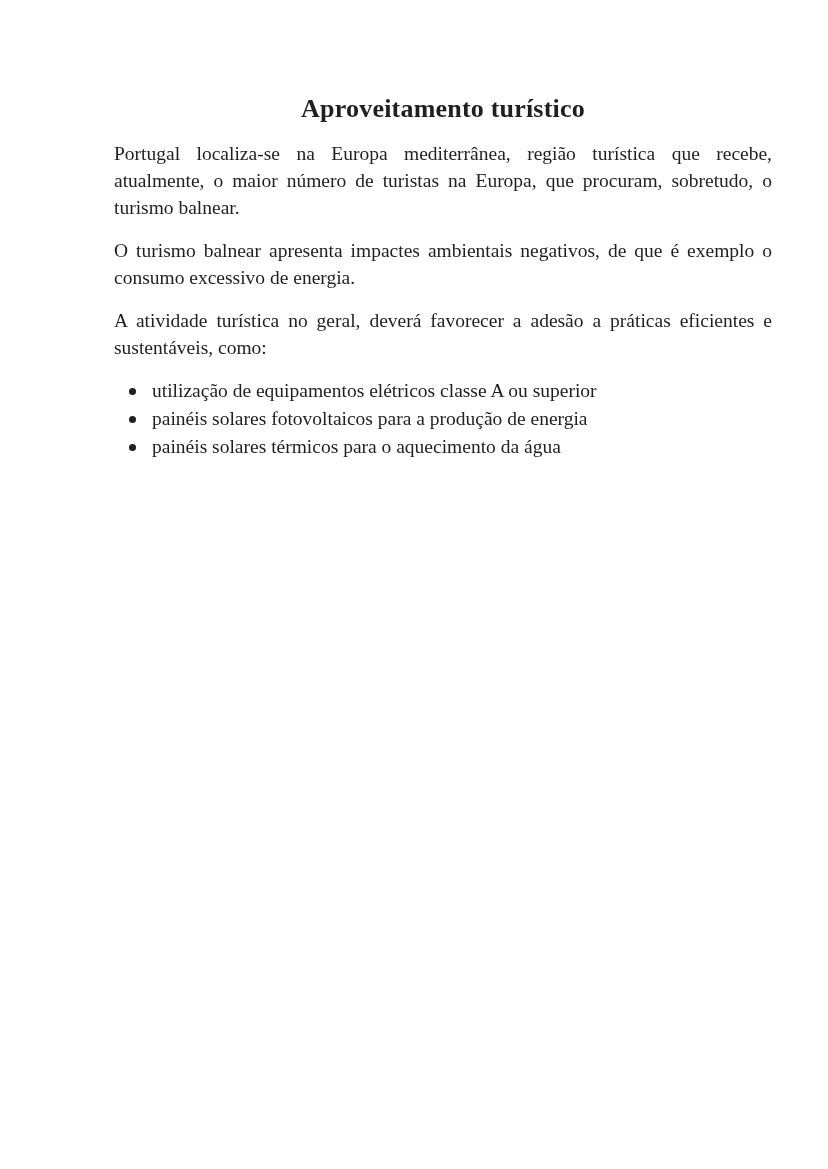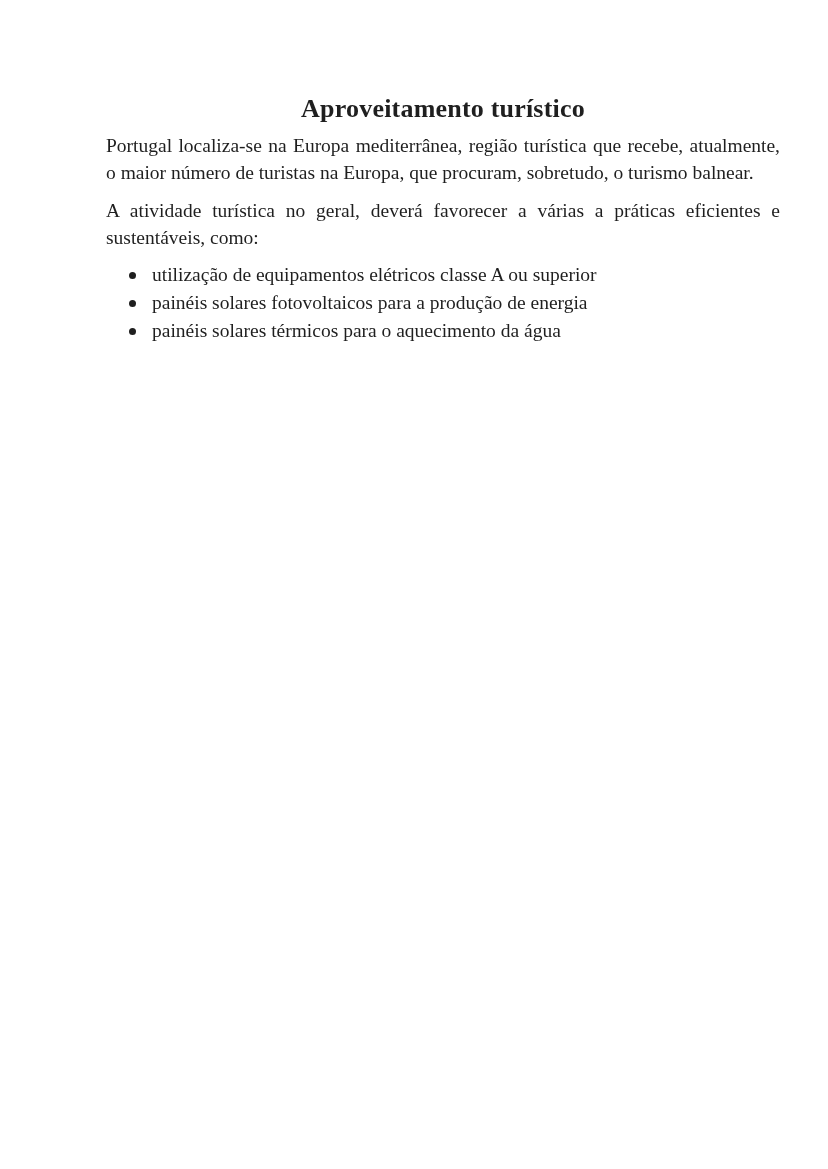--- a/index.html
+++ b/index.html
@@ -20,21 +20,21 @@
   }
   .doc-title {
     margin: 0 0 8px 0;
     font-size: 26px;
     line-height: 30px;
     font-weight: 700;
     text-align: center;
     letter-spacing: 0.2px;
   }
   .para {
-    margin: 8px;
+    margin: 16px;
     font-size: 19.5px;
     line-height: 27px;
     text-align: justify;
     text-justify: inter-word;
   }
   .para-gap {
     margin-bottom: 11px;
   }
   .bullet-list {
     list-style: none;
@@ -59,24 +59,25 @@
   }
 </style>
 </head>
 <body>
 
 <div class="page">
   <h1 class="doc-title">Aproveitamento turístico</h1>
 
   <p class="para para-gap">Portugal localiza-se na Europa mediterrânea, região turística que recebe, atualmente, o maior número de turistas na Europa, que procuram, sobretudo, o turismo balnear.</p>
 
+  <p class="para">O turismo balnear apresenta impactes ambientais negativos, de que é exemplo o consumo excessivo de energia.</p>
 
 
 
-  <p class="para">A atividade turística no geral, deverá favorecer a várias a práticas eficientes e sustentáveis, como:</p>
+  <p class="para">A atividade turística no geral, deverá favorecer a adesão a práticas eficientes e sustentáveis, como:</p>
 
   <ul class="bullet-list">
     <li class="bullet-item">
       <span class="bullet-dot"></span>
       <span>utilização de equipamentos elétricos classe A ou superior</span>
     </li>
     <li class="bullet-item">
       <span class="bullet-dot"></span>
       <span>painéis solares fotovoltaicos para a produção de energia</span>
     </li>

